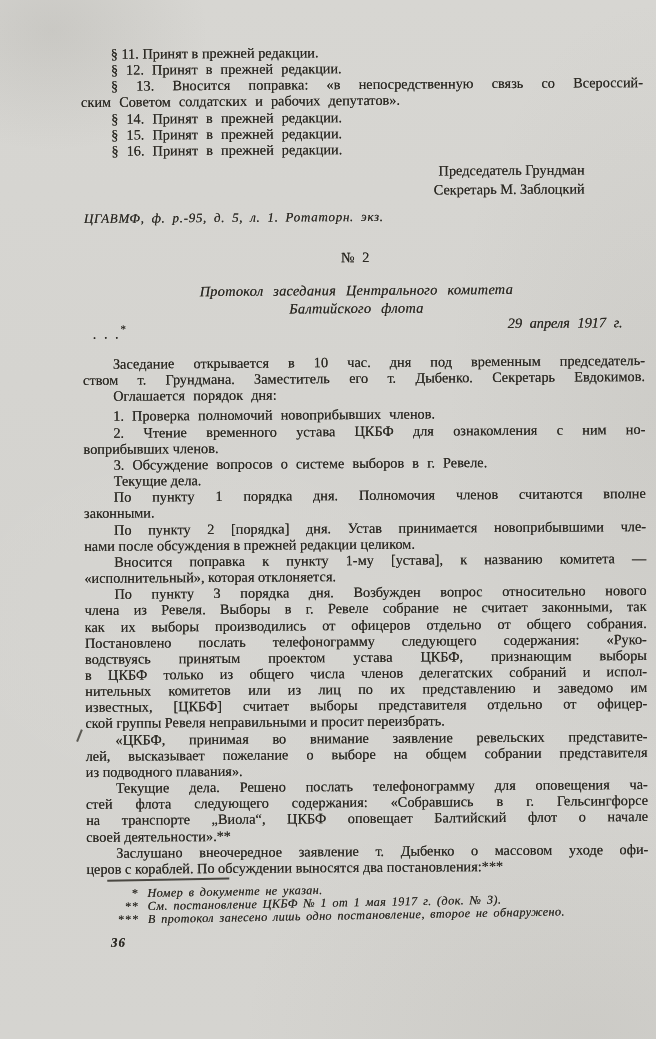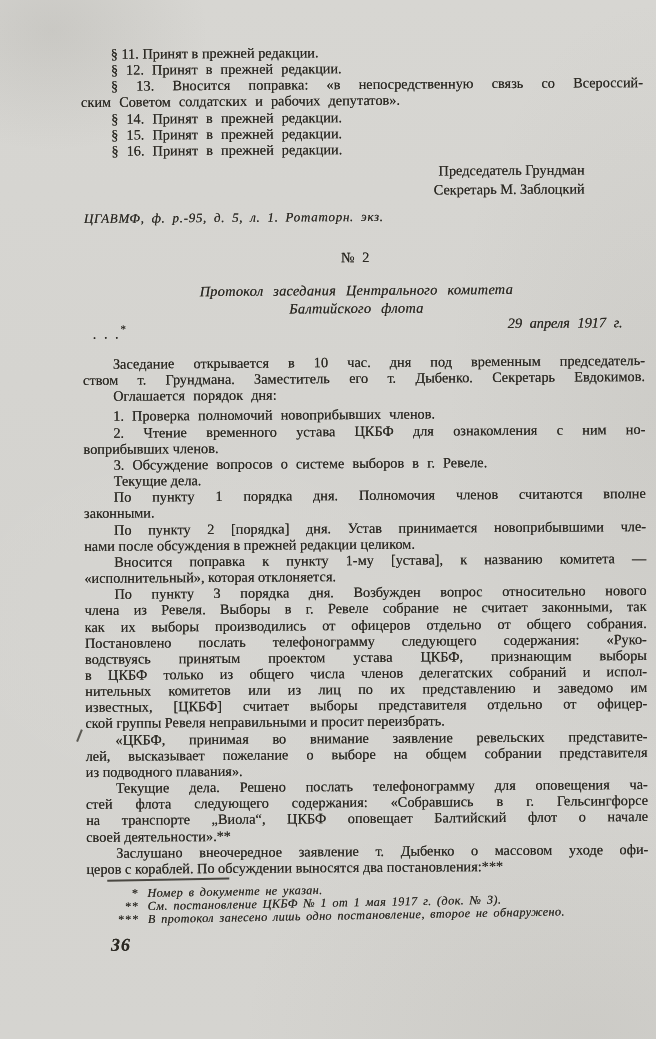--- a/index.html
+++ b/index.html
@@ -35,21 +35,21 @@
   .date{top:316px;text-align:right;padding-right:22px;font-style:italic;word-spacing:4px;}
   .dots{top:321px;left:10px;letter-spacing:2px;}
   .dots sup{font-size:11px;}
   .body{top:354px;}
   .stray-mark{position:absolute;left:-7px;top:727px;width:1.6px;height:13px;background:rgba(50,48,42,0.75);transform:rotate(22deg);}
   .fnblock{position:absolute;top:876px;left:18px;right:0;transform:rotate(-0.65deg);transform-origin:0 50%;}
   .fnrule{width:122px;height:1.6px;background:rgba(48,46,40,0.85);margin:2px 0 6px 3px;}
   .fnline{display:flex;font-style:italic;font-size:12.2px;line-height:13.3px;letter-spacing:0.4px;word-spacing:2px;}
   .fnmark{width:34px;text-align:right;margin-right:9px;flex:none;letter-spacing:1px;}
   .fntext{flex:1;}
-  .pagenum{position:absolute;top:933px;left:24px;font-style:italic;font-weight:bold;font-size:18px;letter-spacing:1px;}
+  .pagenum{position:absolute;top:933px;left:24px;font-style:italic;font-weight:bold;font-size:13px;letter-spacing:1px;}
 </style>
 </head>
 <body style="--paper: #d6d5d1; --ink: #2b2923;">
 
 <div class="content">
 
   <div class="block seclist">
       <div class="line ind">§ 11. Принят в прежней редакции.</div>
       <div class="line ind w">§ 12. Принят в прежней редакции.</div>
       <div class="line ind fill">§ 13. Вносится поправка: «в непосредственную связь со Всероссий-</div>

